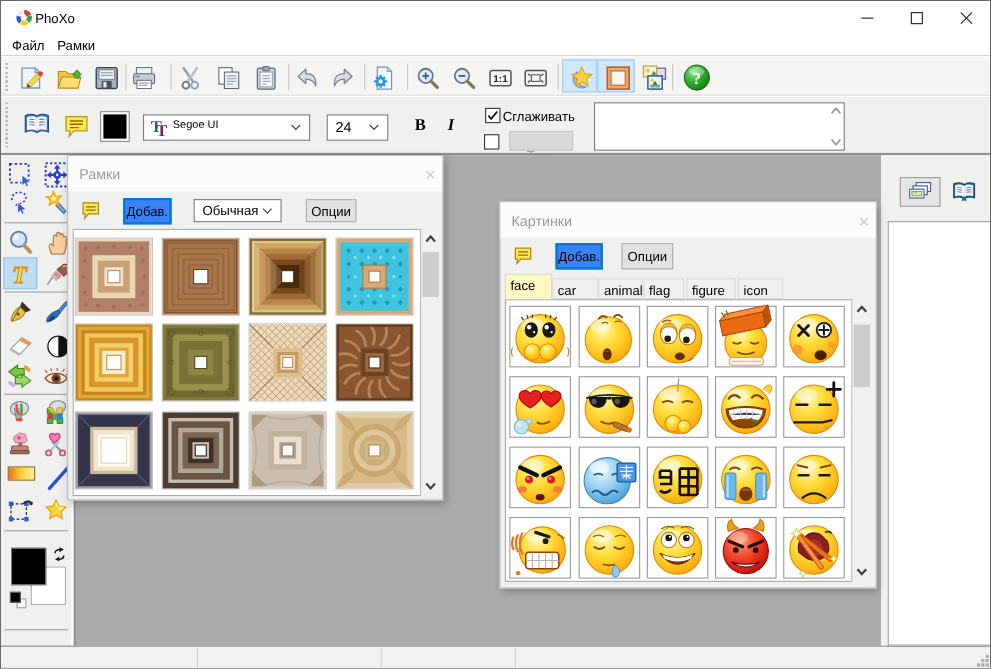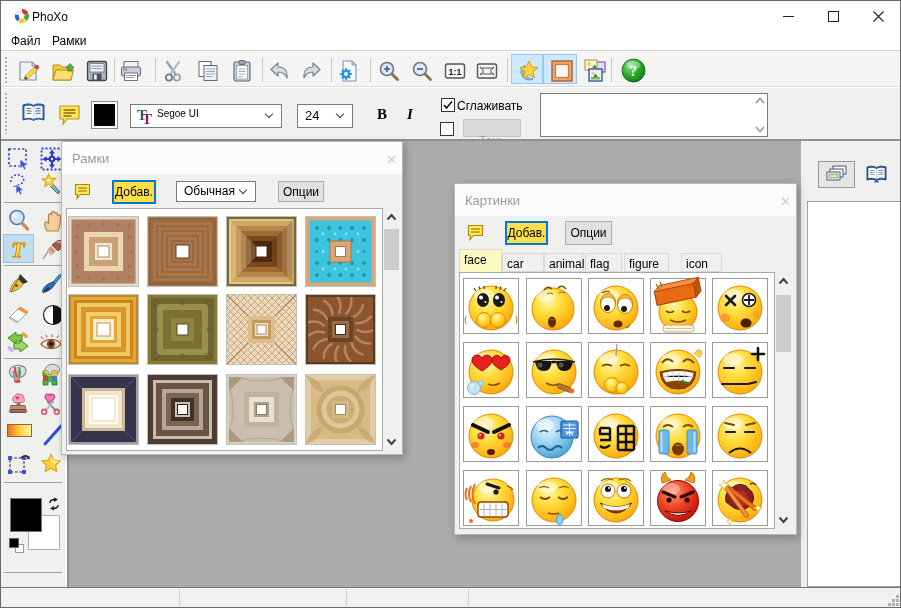--- a/index.html
+++ b/index.html
@@ -37,21 +37,21 @@
 .psep{position:absolute;left:3px;width:58px;height:1px;background:#a0a0a0;}
 .pic{position:absolute;width:24px;height:24px;}
 #status{left:0;top:587px;width:899px;height:19px;background:#f1f1f0;}
 .ssep{position:absolute;top:2px;width:1px;height:17px;background:#d0d0d0;}
 
 .dlg{position:absolute;background:#f0f0ef;border:1px solid #b8b8b8;box-shadow:2px 3px 8px rgba(0,0,0,0.25);}
 .dlgtitle{position:absolute;left:0;top:0;width:100%;height:32px;background:#fcfcfc;}
 .dlgname{position:absolute;left:10px;top:9px;color:#9a9a9a;font-size:13px;}
 .dlgx{position:absolute;top:10px;color:#cccccc;font-size:13px;}
 .bubble{position:absolute;}
-.focusbtn{position:absolute;background:#fde047;border:2px solid #0078d7;text-align:center;font-size:12px;}
+.focusbtn{position:absolute;background:#3b82f6;border:2px solid #0078d7;text-align:center;font-size:12px;}
 .list{position:absolute;background:#fff;border:1px solid #999;}
 .sbar{position:absolute;background:#f0f0f0;}
 .sthumb{position:absolute;left:1px;background:#cdcdcd;}
 .tab{position:absolute;background:#f0f0f0;border:1px solid #d9d9d9;font-size:12px;text-align:left;padding-top:3px;padding-left:4px;}
 .tabon{background:#fef9c3;border:1px solid #d9d9d9;border-bottom:none;}
 </style></head>
 <body>
 <div id="win">
  <div class="abs" id="titlebar"></div>
  <svg class="abs" id="appicon" width="16" height="16" viewBox="0 0 16 16">
@@ -740,21 +740,21 @@
           <path d="M4 5h9M4 8h9"></path>
         </g>
       </svg>
   <div class="focusbtn" style="left:50px;top:37px;width:43px;height:24px;padding-top:3px;">Добав.</div>
   <div class="btn" style="left:110px;top:37px;width:47px;height:24px;padding-top:4px;">Опции</div>
   <div class="tab tabon" style="left:4px;top:65px;width:43px;height:23px;z-index:2;">face</div>
   <div class="tab" style="left:47px;top:69px;width:42px;height:19px;">car</div>
   <div class="tab" style="left:89px;top:69px;width:40px;height:19px;">animal</div>
   <div class="tab" style="left:130px;top:69px;width:37px;height:19px;">flag</div>
   <div class="tab" style="left:169px;top:69px;width:45px;height:19px;">figure</div>
-  <div class="tab" style="left:226px;top:69px;width:41px;height:19px;">icon</div>
+  <div class="tab" style="left:216px;top:69px;width:41px;height:19px;">icon</div>
   <div class="list" style="left:4px;top:88px;width:316px;height:257px;border-color:#aaa;"></div>
   <svg class="abs" style="left:5px;top:89px;" width="314" height="255" viewBox="0 0 314 255">
    <defs>
 <radialGradient id="gy" cx="0.38" cy="0.3" r="0.85">
             <stop offset="0" stop-color="#fff6b8"></stop>
             <stop offset="0.35" stop-color="#ffdf3e"></stop>
             <stop offset="0.75" stop-color="#fdb515"></stop>
             <stop offset="1" stop-color="#f29202"></stop>
           </radialGradient>
 <radialGradient id="gb" cx="0.38" cy="0.3" r="0.85">

